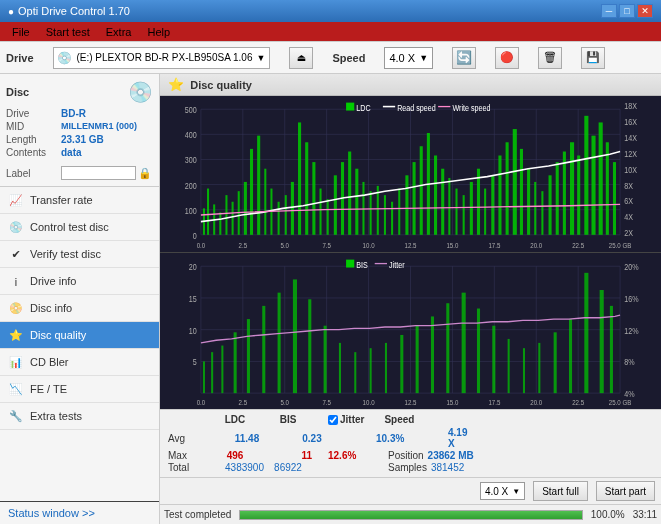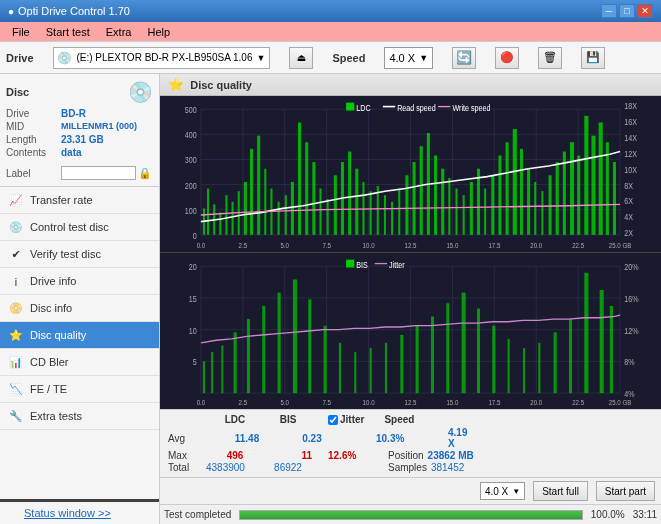--- a/index.html
+++ b/index.html
@@ -6,21 +6,21 @@
     body { font-family: 'Segoe UI', Tahoma, sans-serif; font-size: 11px; background: #f0f0f0; width: 661px; height: 524px; overflow: hidden; }
 
     
     .titlebar { background: linear-gradient(to bottom, #4a90d9, #2c6db5); color: white; height: 22px; display: flex; align-items: center; padding: 0 8px; justify-content: space-between; }
     .titlebar-title { font-size: 11px; display: flex; align-items: center; gap: 4px; }
     .titlebar-controls { display: flex; gap: 2px; }
     .titlebar-btn { width: 16px; height: 14px; background: #5a9ee0; border: 1px solid #3a7bc8; color: white; font-size: 9px; display: flex; align-items: center; justify-content: center; cursor: pointer; }
     .titlebar-btn.close { background: #d94a3a; }
 
     
-    .menubar { background: #fca5a5; border-bottom: 1px solid #ccc; height: 20px; display: flex; align-items: center; padding: 0 4px; }
+    .menubar { background: #b91c1c; border-bottom: 1px solid #ccc; height: 20px; display: flex; align-items: center; padding: 0 4px; }
     .menubar-item { padding: 2px 8px; font-size: 11px; cursor: pointer; }
 
     
     .toolbar { background: #f5f5f5; border-bottom: 1px solid #ccc; height: 32px; display: flex; align-items: center; padding: 0 6px; gap: 19px; }
     .toolbar-label { font-size: 11px; font-weight: bold; color: #333; }
     .drive-select { height: 22px; font-size: 11px; background: white; border: 1px solid #aaa; padding: 0 4px; min-width: 200px; display: flex; align-items: center; gap: 4px; }
     .eject-btn { width: 24px; height: 22px; background: linear-gradient(to bottom, #f8f8f8, #e0e0e0); border: 1px solid #aaa; display: flex; align-items: center; justify-content: center; cursor: pointer; font-size: 10px; }
     .speed-label { font-size: 11px; font-weight: bold; color: #333; }
     .speed-select { border: 1px solid #999; background: white; padding: 2px 4px; font-size: 11px; height: 22px; }
     .toolbar-icon-btn { width: 24px; height: 22px; background: linear-gradient(to bottom, #f8f8f8, #e0e0e0); border: 1px solid #aaa; display: flex; align-items: center; justify-content: center; cursor: pointer; font-size: 13px; }
@@ -38,21 +38,21 @@
     .disc-info-value { color: #1a6abf; font-weight: bold; }
     .disc-info-value.blue { color: #1a6abf; }
     .label-row { display: flex; align-items: center; font-size: 10px; margin-top: 8px; }
     .label-input { border: 1px solid #aaa; height: 14px; width: 75px; font-size: 10px; padding: 0 2px; }
 
     .nav-items { flex: 1; overflow: hidden; }
     .nav-item { display: flex; align-items: center; padding: 5px 8px; font-size: 11px; cursor: pointer; gap: 6px; color: #333; border-bottom: 1px solid #e0e0e0; }
     .nav-item.active { background: #3c88d4; color: white; }
     .nav-icon { width: 16px; height: 16px; flex-shrink: 0; display: flex; align-items: center; justify-content: center; }
 
-    .status-window-btn { padding: 5px 24px; font-size: 11px; cursor: pointer; color: #1a6abf; text-decoration: underline; border-top: 3px solid #404040; }
+    .status-window-btn { padding: 5px 8px; font-size: 11px; cursor: pointer; color: #1a6abf; border-top: 1px solid #404040; }
     .status-bar { background: #f0f0f0; border-top: 1px solid #ccc; height: 20px; display: flex; align-items: center; padding: 0 4px; gap: 8px; font-size: 10px; }
     .status-text { color: #333; }
     .progress-bar-container { flex: 1; height: 10px; background: #e0e0e0; border: 1px solid #aaa; }
     .progress-bar-fill { height: 100%; background: linear-gradient(to bottom, #50c050, #30a030); }
     .status-percent { color: #333; }
     .status-time { color: #333; margin-left: auto; }
 
     
     .content { flex: 1; background: white; display: flex; flex-direction: column; overflow: hidden; }
     .content-header { background: linear-gradient(to bottom, #e8e8e8, #d8d8d8); border-bottom: 1px solid #bbb; height: 22px; display: flex; align-items: center; padding: 0 8px; gap: 6px; }
@@ -438,21 +438,21 @@
         <div style="width:38px; color:#333;">Max</div>
         <div style="width:58px; text-align:center; color:#cc0000; font-weight:bold;">496</div>
         <div style="width:48px; text-align:right; color:#cc0000; font-weight:bold;">11</div>
         <div style="width:16px;"></div>
         <div style="width:60px; color:#cc0000; font-weight:bold;">12.6%</div>
         <div style="color:#333;font-size:10px;">Position</div>
         <span style="color:#1a6abf;font-weight:bold;font-size:10px;margin-left:4px;">23862 MB</span>
       </div>
       <div style="display:flex;align-items:center;font-size:10px;">
         <div style="width:38px; color:#333;">Total</div>
-        <div style="width:58px; text-align:left; color:#1a6abf;">4383900</div>
+        <div style="width:58px; text-align:right; color:#1a6abf;">4383900</div>
         <div style="width:48px; text-align:center; color:#1a6abf;">86922</div>
         <div style="width:16px;"></div>
         <div style="width:60px;"></div>
         <div style="color:#333;">Samples</div>
         <span style="color:#1a6abf;margin-left:4px;">381452</span>
       </div>
     </div>
 
     <div style="display:flex;align-items:center;background:#f0f0f0;border-top:1px solid #ccc;padding:3px 6px;gap:8px;">
       <div style="flex:1;"></div>

